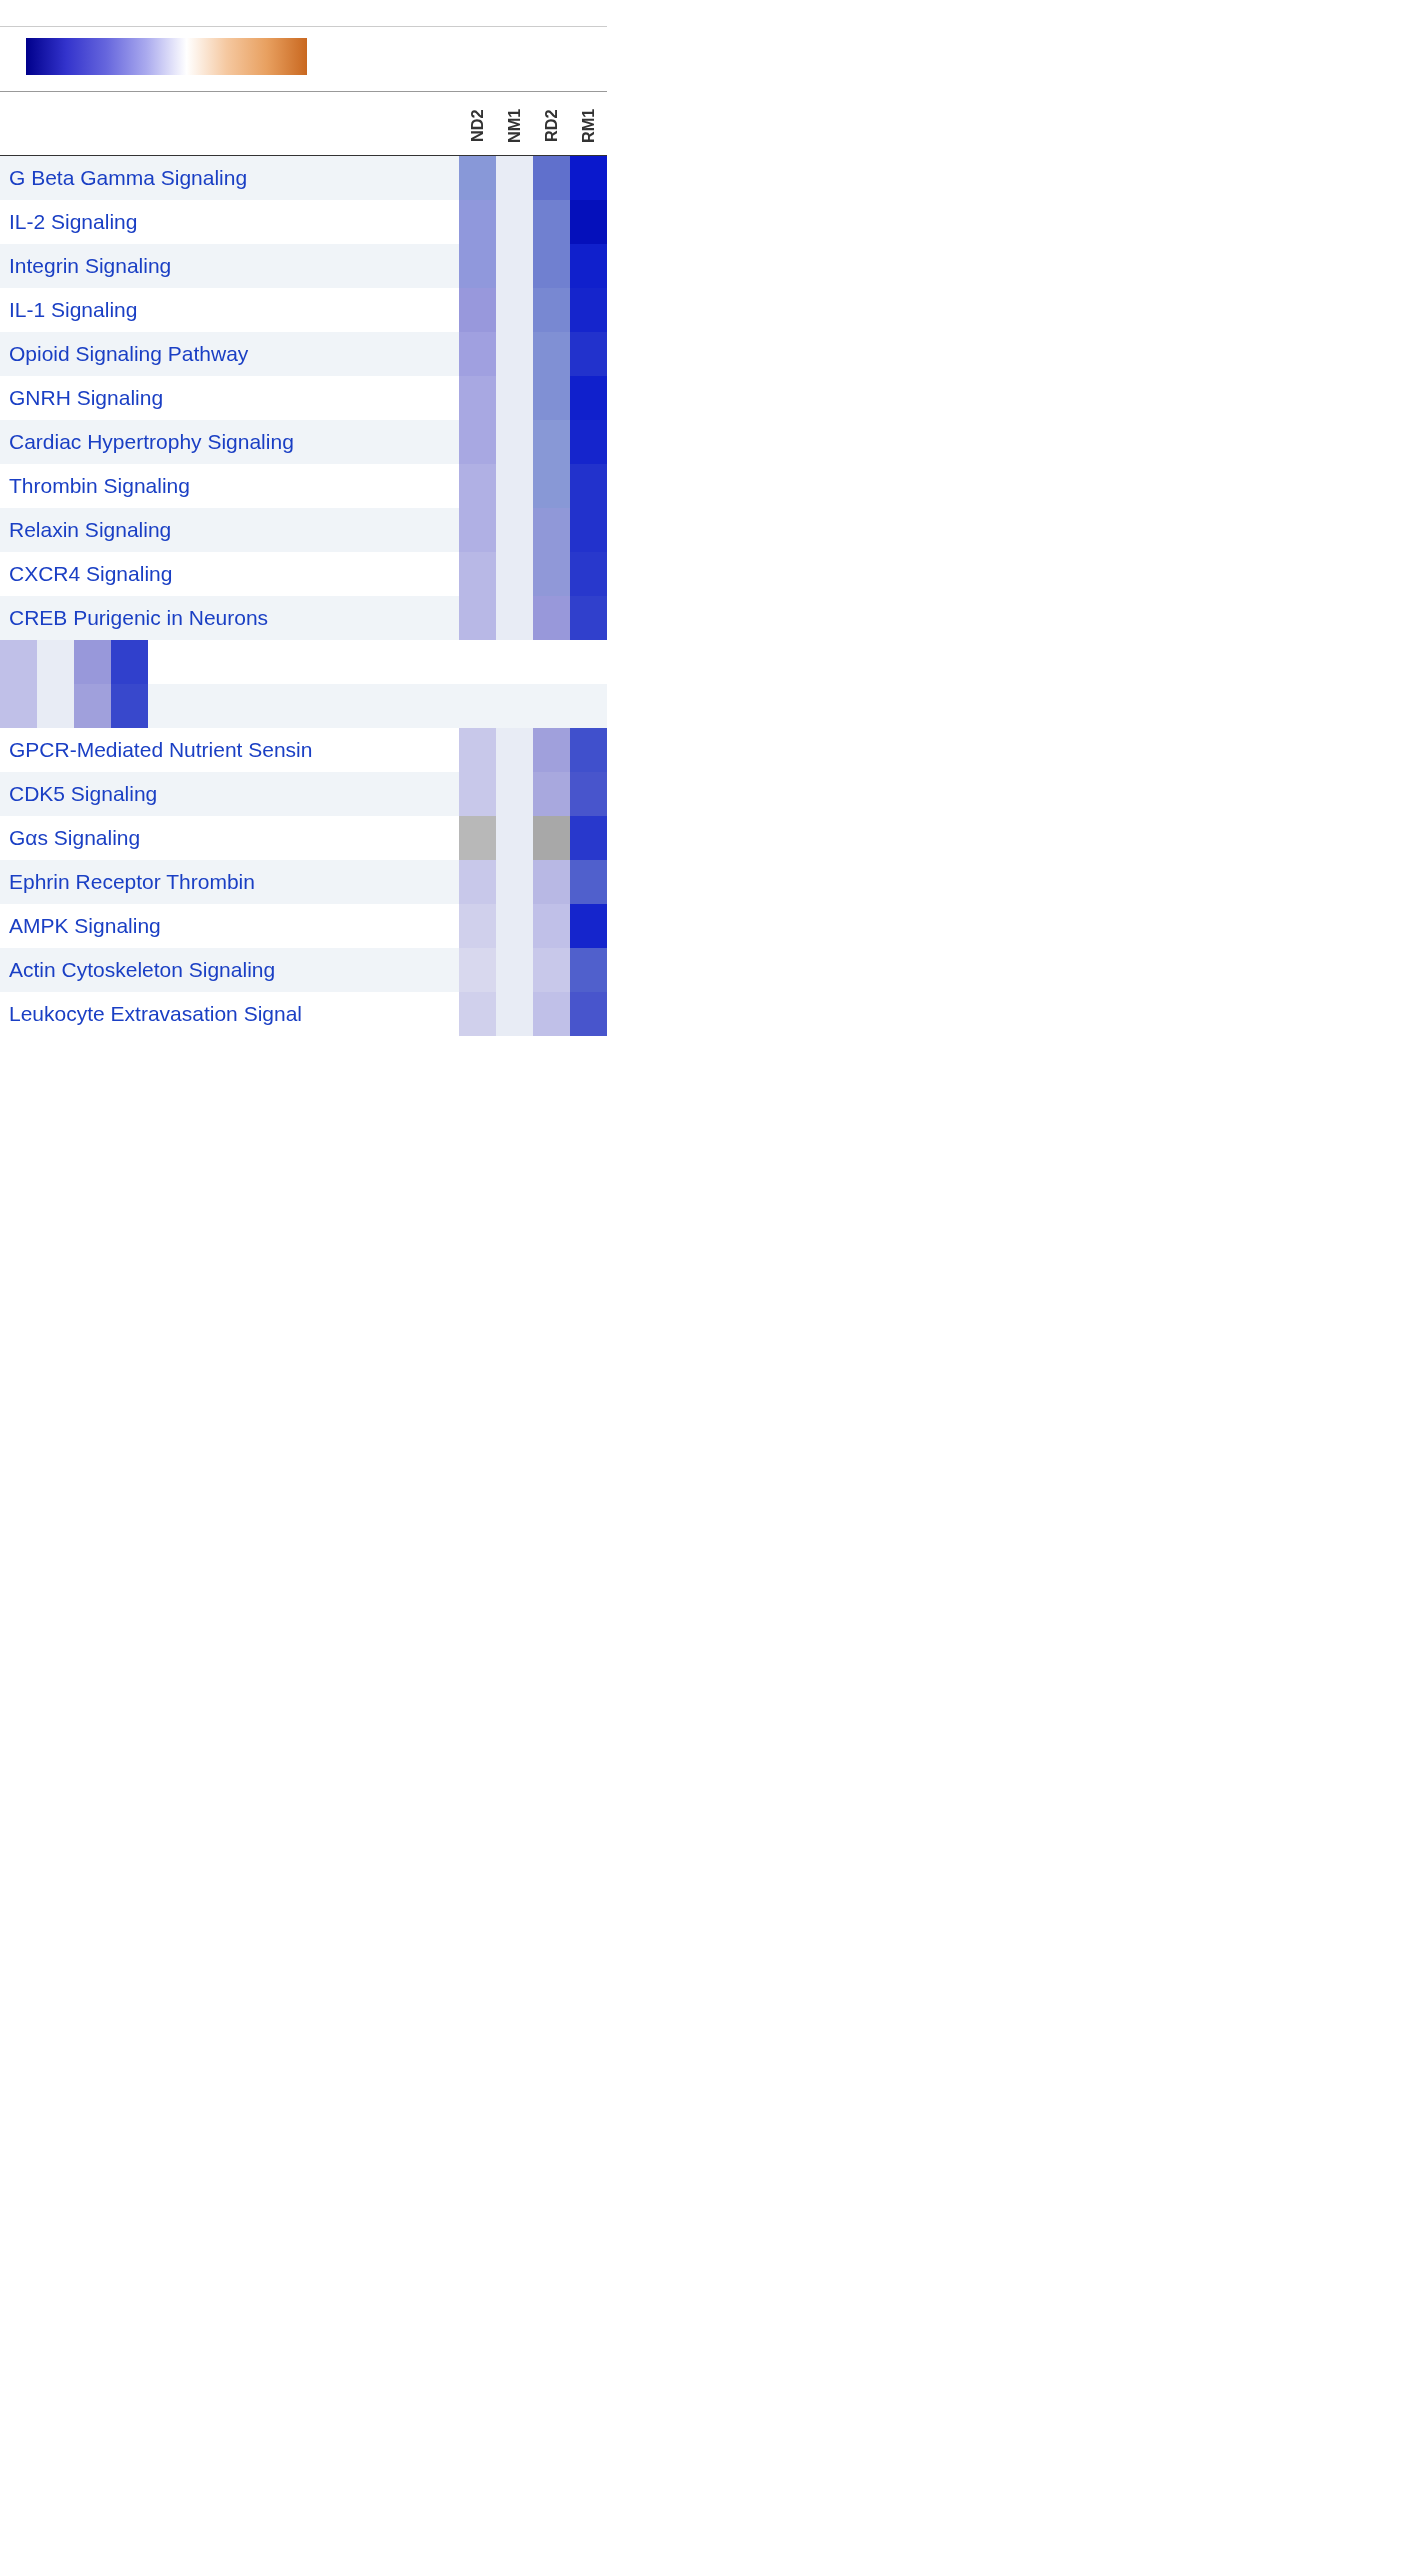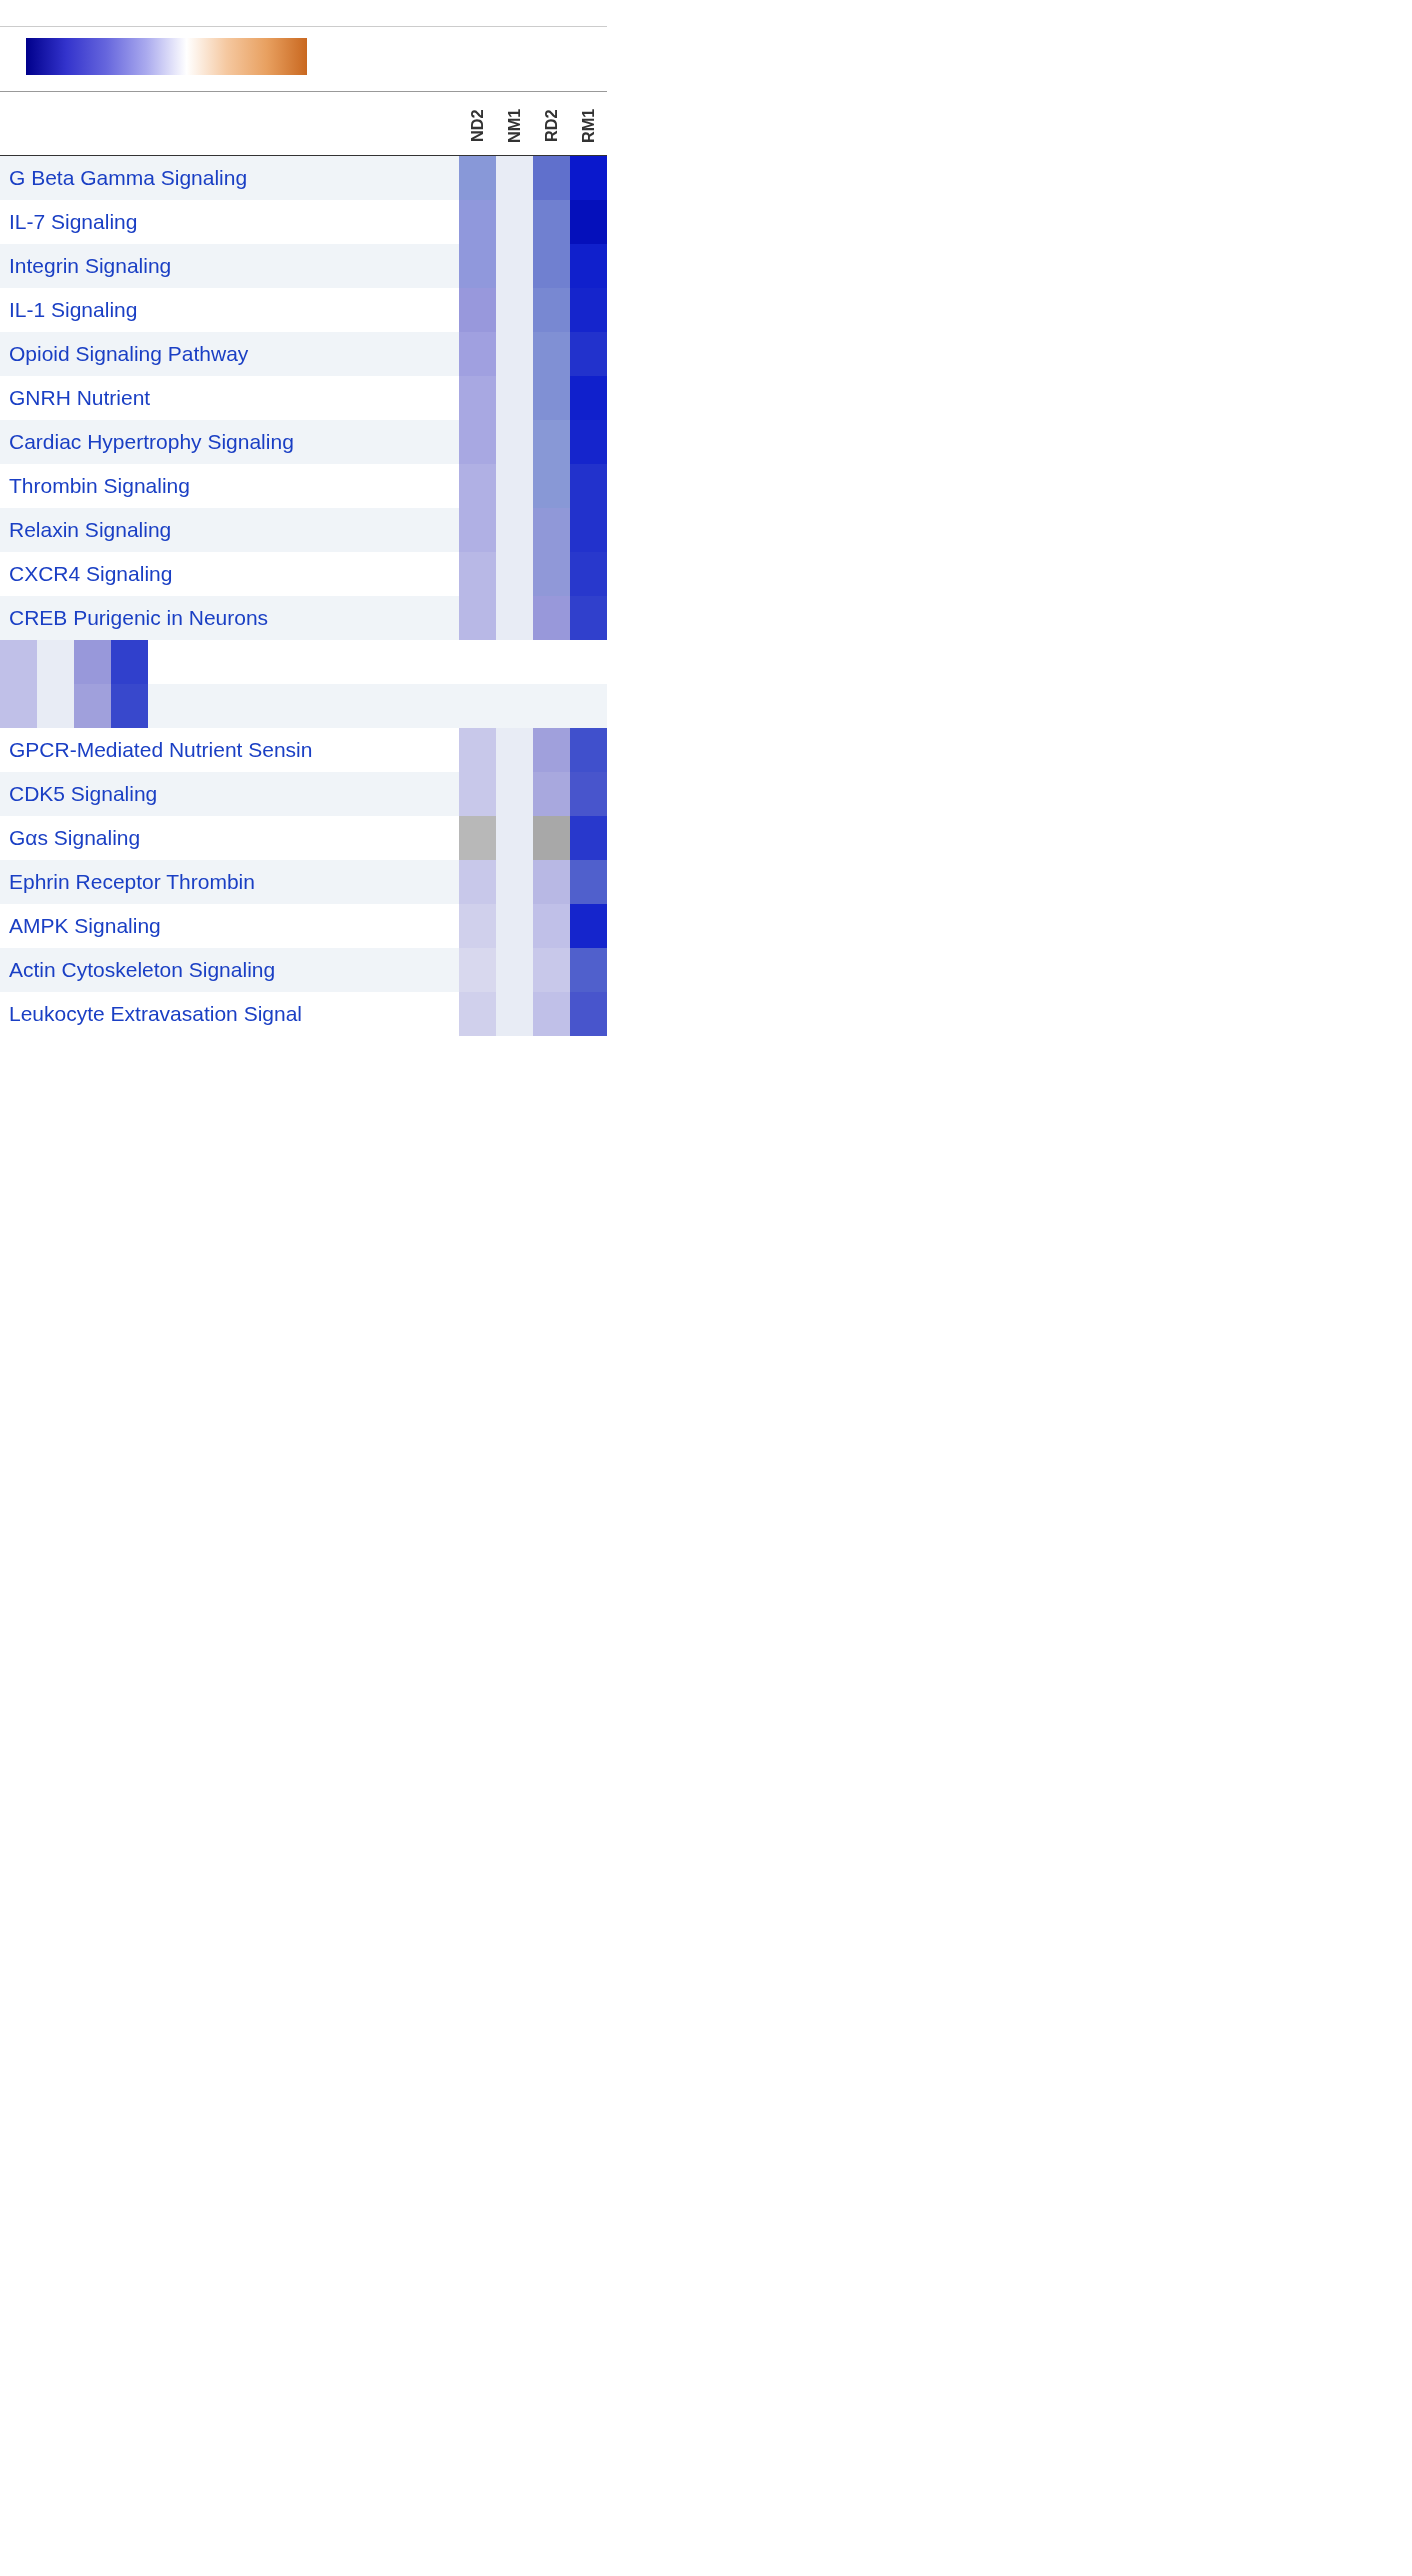--- a/index.html
+++ b/index.html
@@ -172,21 +172,21 @@
   <div class="data-row">
         <div class="row-label">G Beta Gamma Signaling</div>
         <div class="row-cells">
           <div class="cell" style="background-color: rgb(136, 152, 216);"></div>
           <div class="cell" style="background-color: rgb(232, 236, 245);"></div>
           <div class="cell" style="background-color: rgb(96, 112, 204);"></div>
           <div class="cell" style="background-color: rgb(10, 24, 204);"></div>
         </div>
       </div>
       <div class="data-row">
-        <div class="row-label">IL-7 Signaling</div>
+        <div class="row-label">IL-2 Signaling</div>
         <div class="row-cells">
           <div class="cell" style="background-color: rgb(144, 152, 220);"></div>
           <div class="cell" style="background-color: rgb(232, 236, 245);"></div>
           <div class="cell" style="background-color: rgb(112, 128, 208);"></div>
           <div class="cell" style="background-color: rgb(5, 16, 187);"></div>
         </div>
       </div>
       <div class="data-row">
         <div class="row-label">Integrin Signaling</div>
         <div class="row-cells">
@@ -208,21 +208,21 @@
       <div class="data-row">
         <div class="row-label">Opioid Signaling Pathway</div>
         <div class="row-cells">
           <div class="cell" style="background-color: rgb(160, 160, 224);"></div>
           <div class="cell" style="background-color: rgb(232, 236, 245);"></div>
           <div class="cell" style="background-color: rgb(128, 144, 212);"></div>
           <div class="cell" style="background-color: rgb(34, 50, 204);"></div>
         </div>
       </div>
       <div class="data-row">
-        <div class="row-label">GNRH Nutrient</div>
+        <div class="row-label">GNRH Signaling</div>
         <div class="row-cells">
           <div class="cell" style="background-color: rgb(168, 168, 226);"></div>
           <div class="cell" style="background-color: rgb(232, 236, 245);"></div>
           <div class="cell" style="background-color: rgb(128, 144, 212);"></div>
           <div class="cell" style="background-color: rgb(16, 32, 204);"></div>
         </div>
       </div>
       <div class="data-row">
         <div class="row-label">Cardiac Hypertrophy Signaling</div>
         <div class="row-cells">

